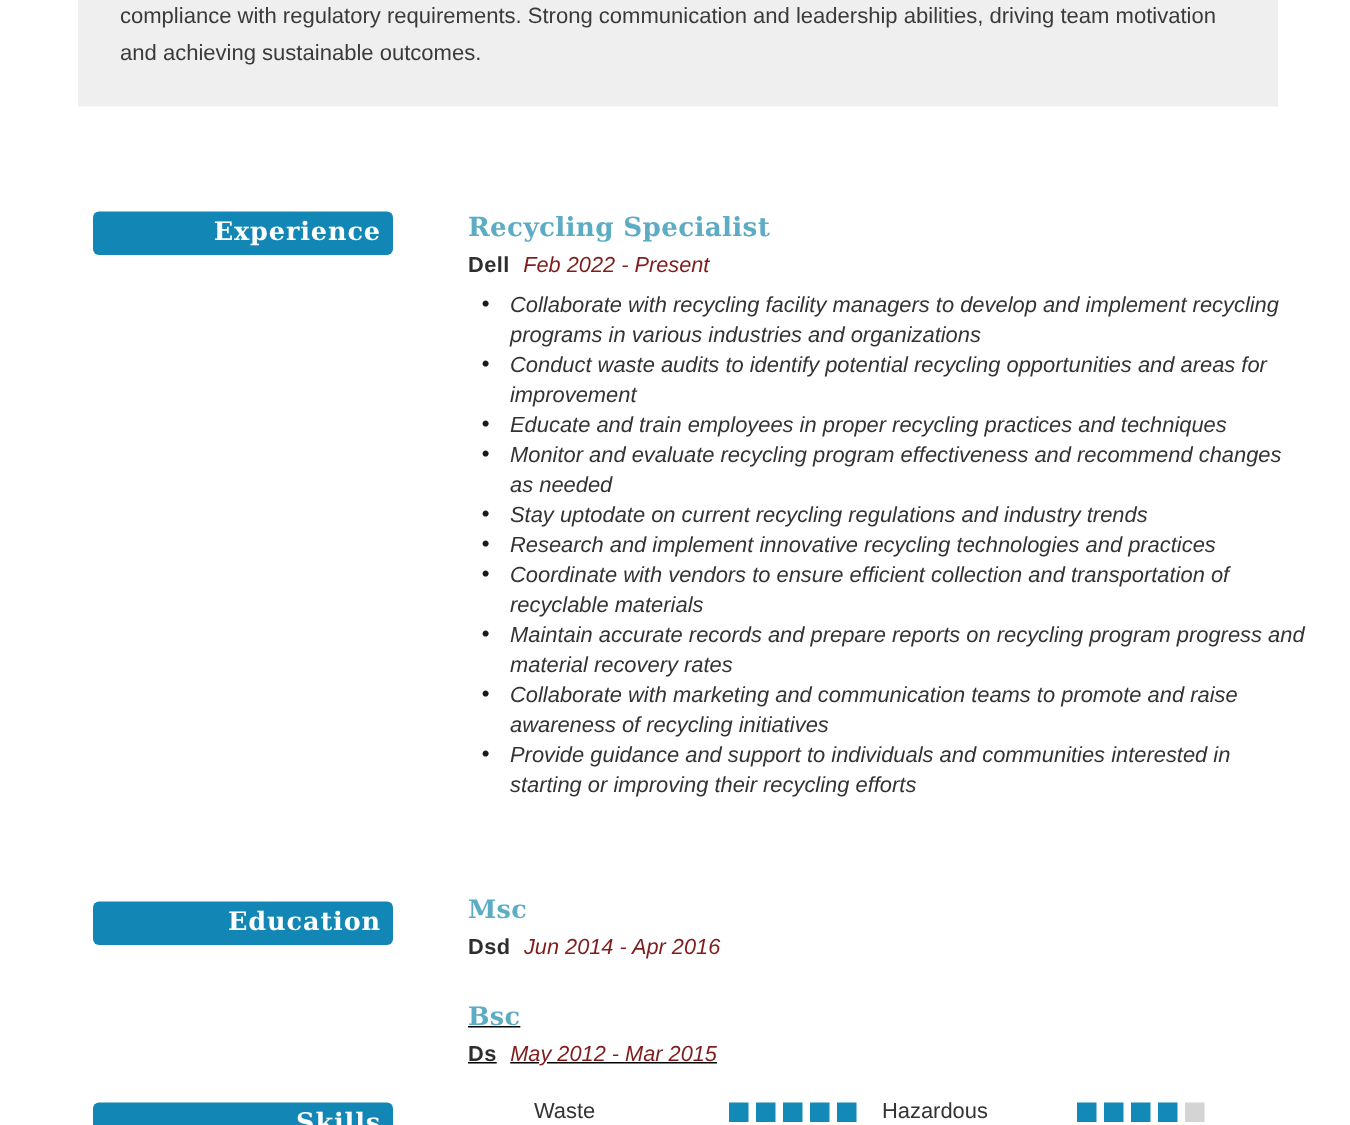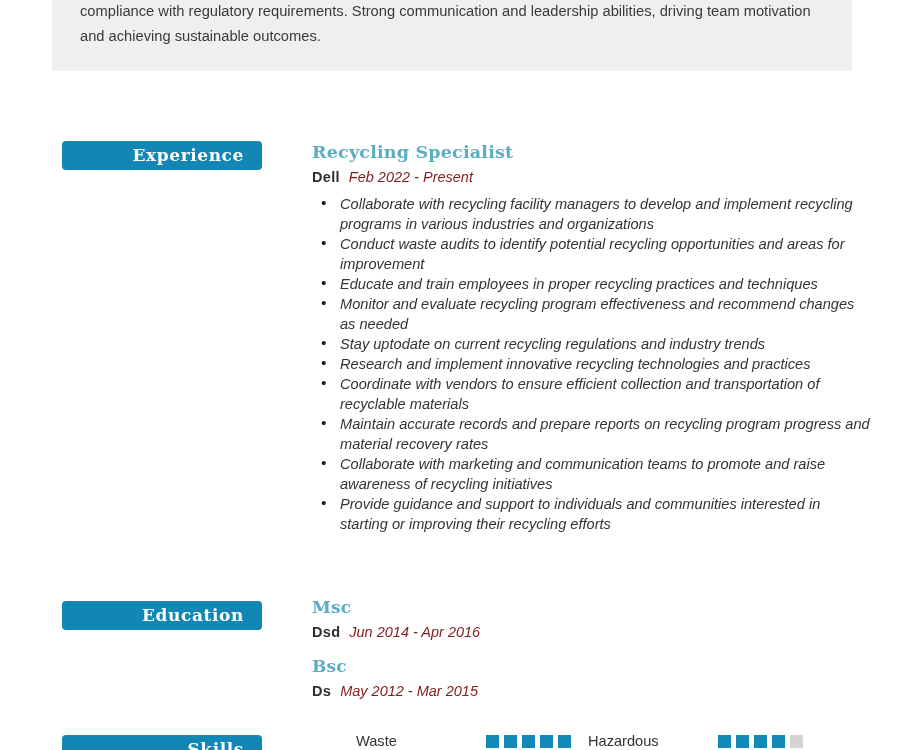--- a/index.html
+++ b/index.html
@@ -48,21 +48,21 @@
     top: 0;
     width: 200px;
   }
 
   .section-bar {
     background: #1287b5;
     border-radius: 4px;
     height: 29px;
     line-height: 29px;
     text-align: right;
-    padding-right: 18px;
+    padding-right: 8px;
     color: #ffffff;
     font-family: "DejaVu Serif", "Liberation Serif", serif;
     font-weight: bold;
     font-size: 17px;
     letter-spacing: 0.6px;
   }
 
   .section-content {
     position: absolute;
     left: 312px;
@@ -191,21 +191,21 @@
     </div>
     <div class="section-content" style="top:-5px;">
 
       <div class="edu-entry">
         <div class="entry-title">Msc</div>
         <div class="entry-meta">
           <span class="entry-org">Dsd</span><span class="entry-dates">Jun 2014 - Apr 2016</span>
         </div>
       </div>
 
-      <div class="edu-entry" style="margin-top:13px;">
+      <div class="edu-entry" style="margin-top:25px;text-decoration:underline;">
         <div class="entry-title">Bsc</div>
         <div class="entry-meta">
           <span class="entry-org">Ds</span><span class="entry-dates">May 2012 - Mar 2015</span>
         </div>
       </div>
 
     </div>
   </div>
 
   <div class="section" id="sec-skills" style="top:735px;">

